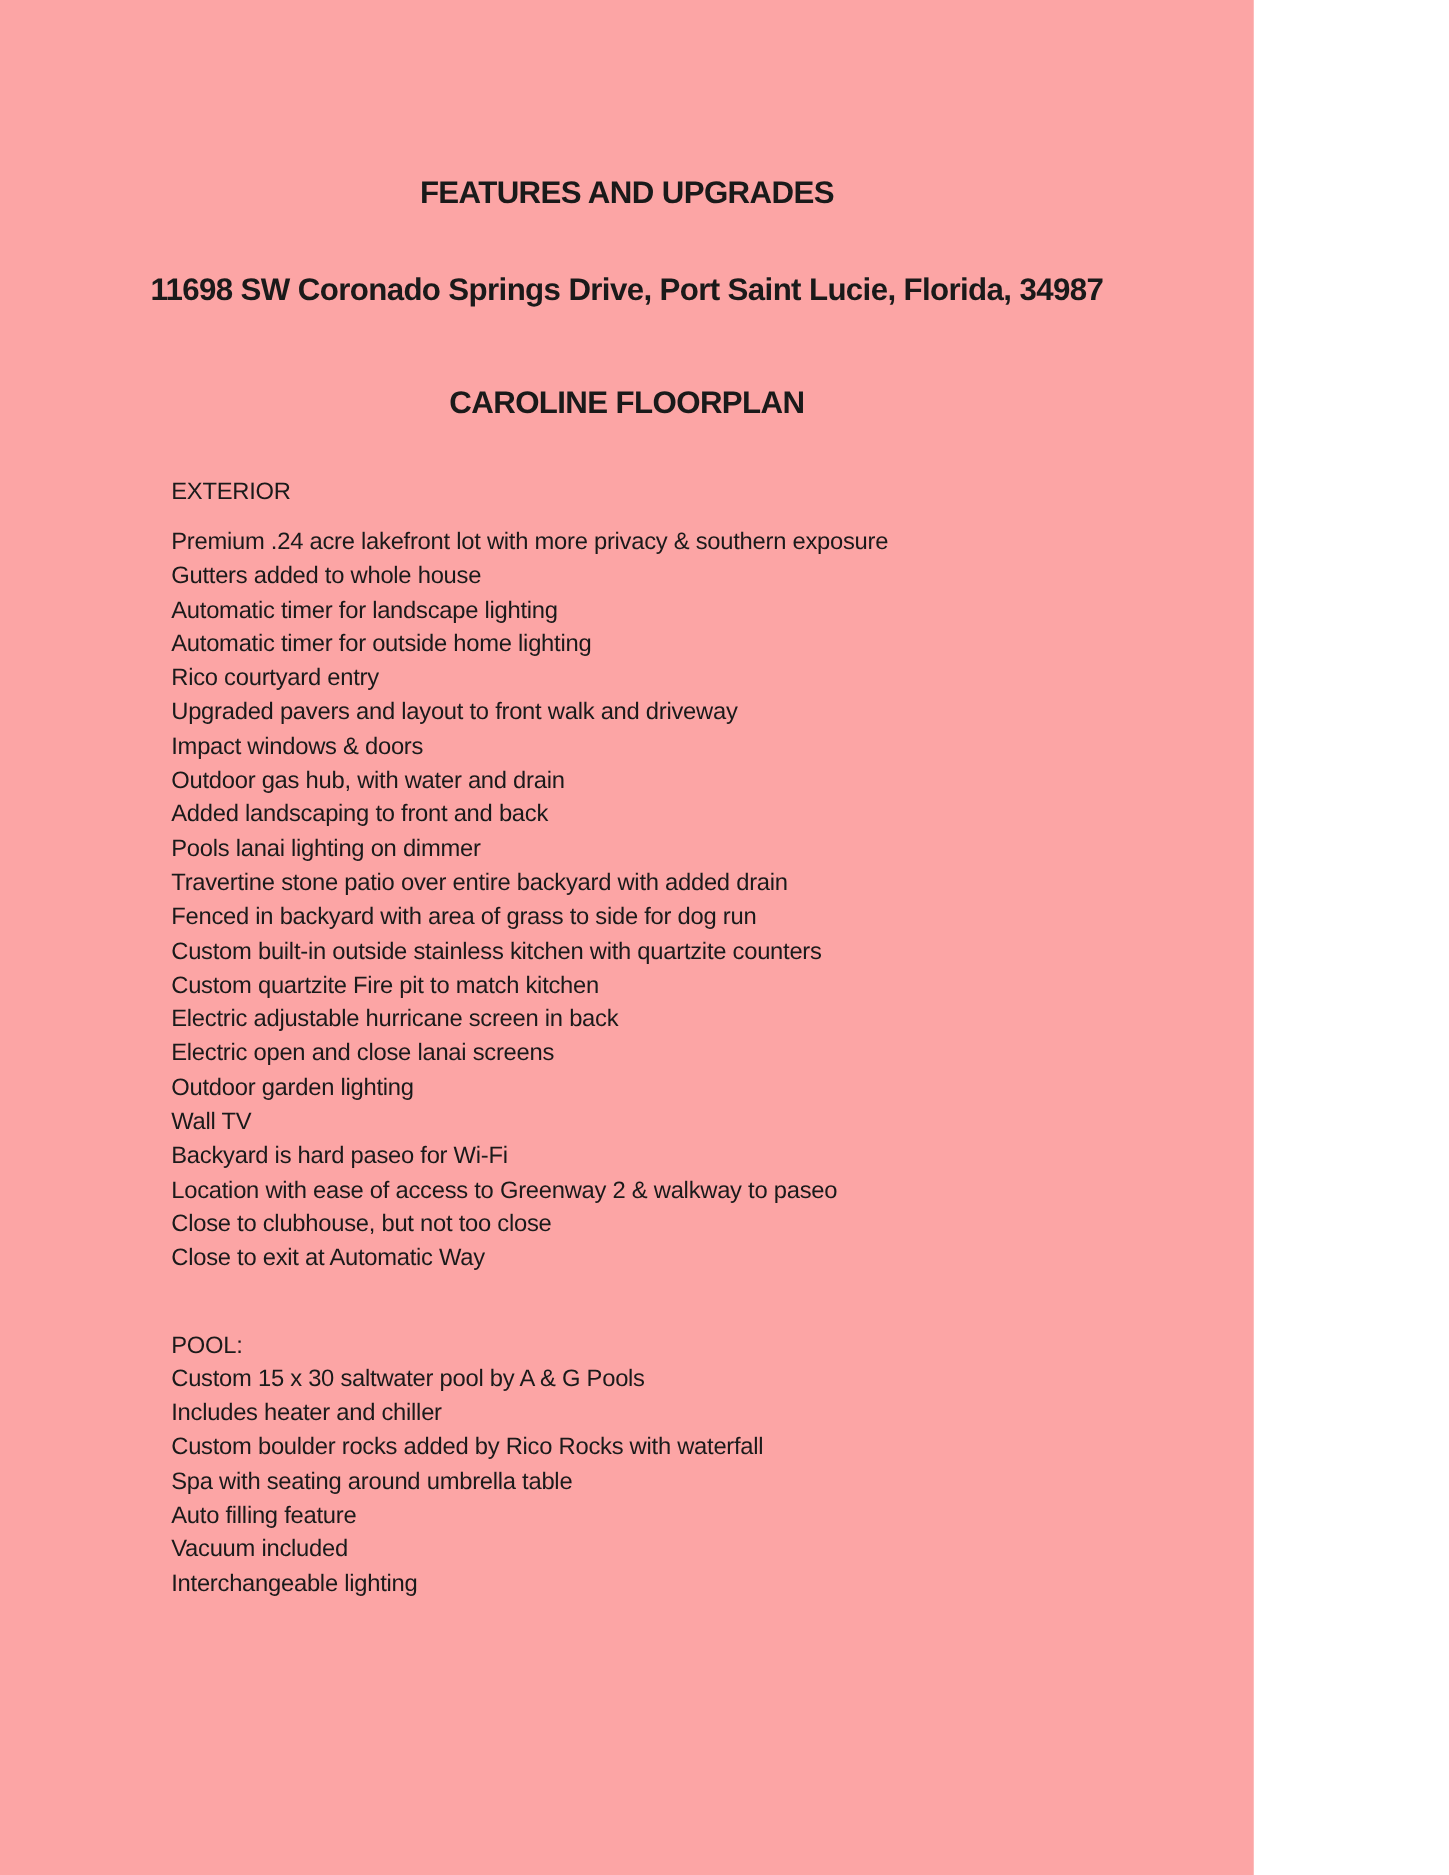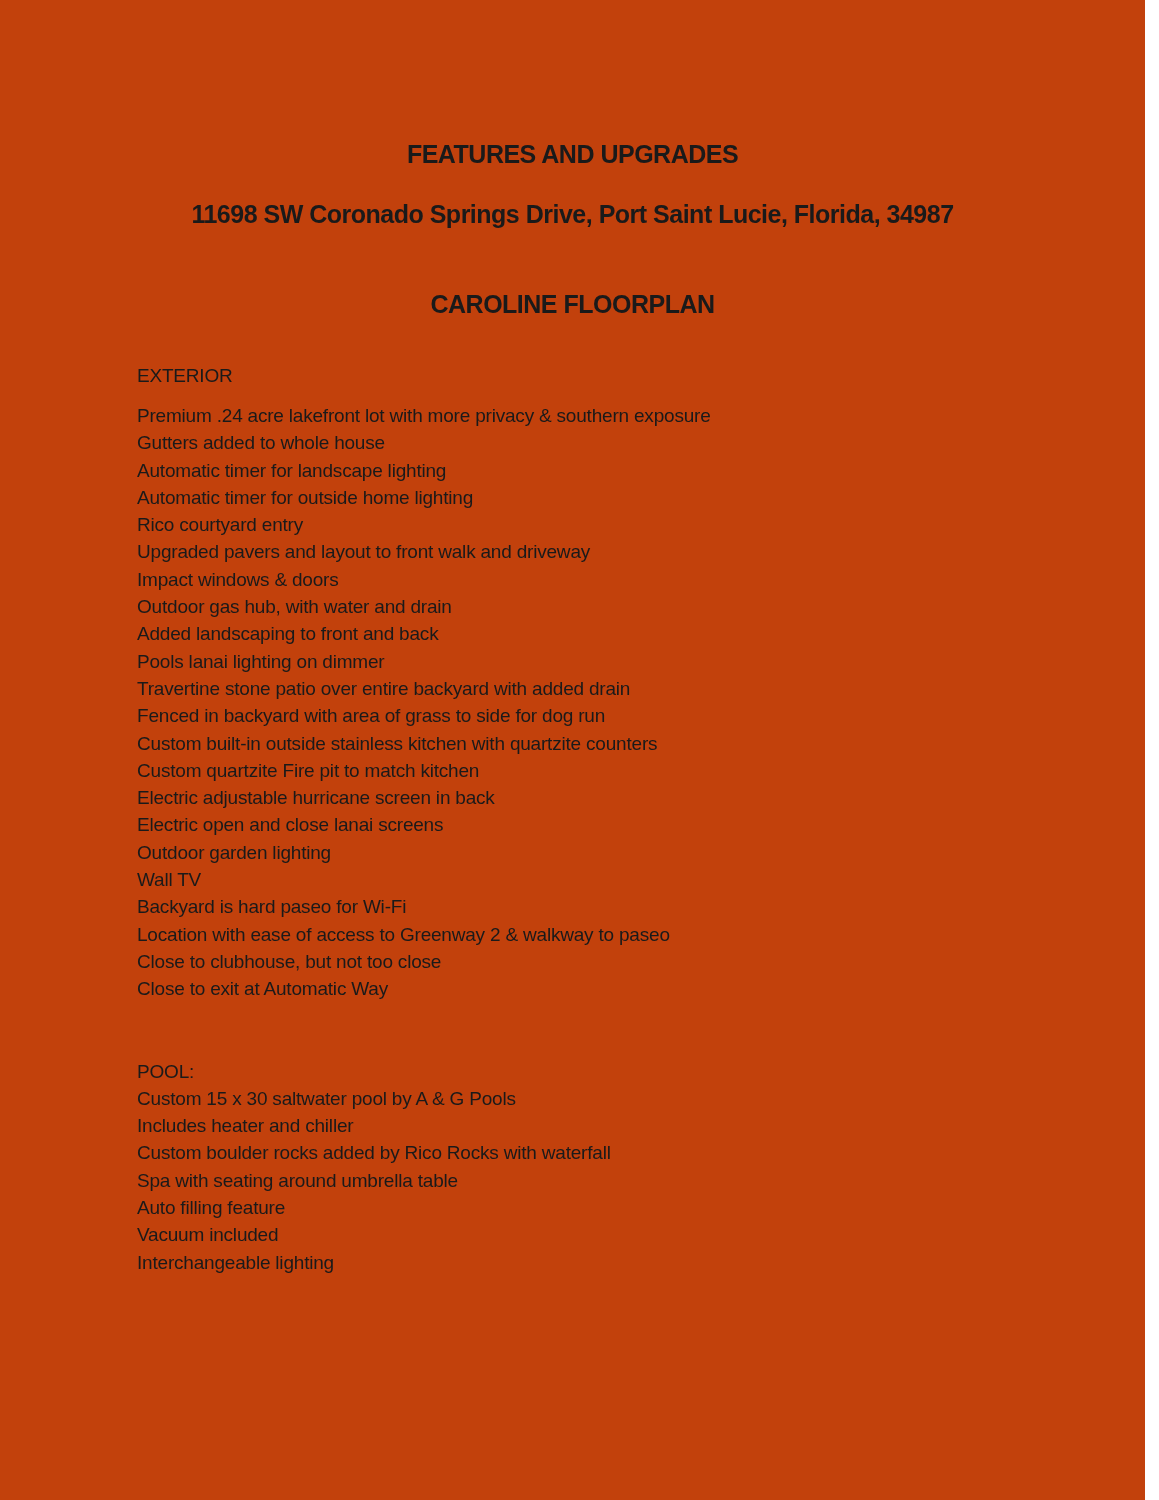--- a/index.html
+++ b/index.html
@@ -8,50 +8,50 @@
     padding: 0;
     background: #ffffff;
   }
   body {
     width: 1159px;
     height: 1500px;
     overflow: hidden;
   }
   .page {
     position: relative;
-    width: 1145px;
+    width: 1003px;
     height: 1500px;
-    background: #c2410c;
+    background: #fca5a5;
     color: #1a1a1a;
     font-family: "Liberation Sans", sans-serif;
     padding-top: 141px;
     -webkit-font-smoothing: antialiased;
   }
   .doc-heading {
     text-align: center;
     font-weight: 700;
     font-size: 25px;
     line-height: 26px;
     letter-spacing: -0.5px;
     white-space: nowrap;
   }
-  .doc-heading.address { margin-top: 34px; }
+  .doc-heading.address { margin-top: 52px; }
   .doc-heading.floorplan { margin-top: 64px; }
   .section-heading {
     margin: 47px 0 0 137px;
     font-size: 19px;
     font-weight: 400;
     line-height: 24px;
     letter-spacing: -0.2px;
   }
   .feature-list {
     margin: 14px 0 0 137px;
   }
   .feature-list.pool {
-    margin-top: 55px;
+    margin-top: 42px;
   }
   .feature-item {
     font-size: 19px;
     font-weight: 400;
     line-height: 27.3px;
     letter-spacing: -0.2px;
     white-space: nowrap;
   }
 </style>
 </head>

